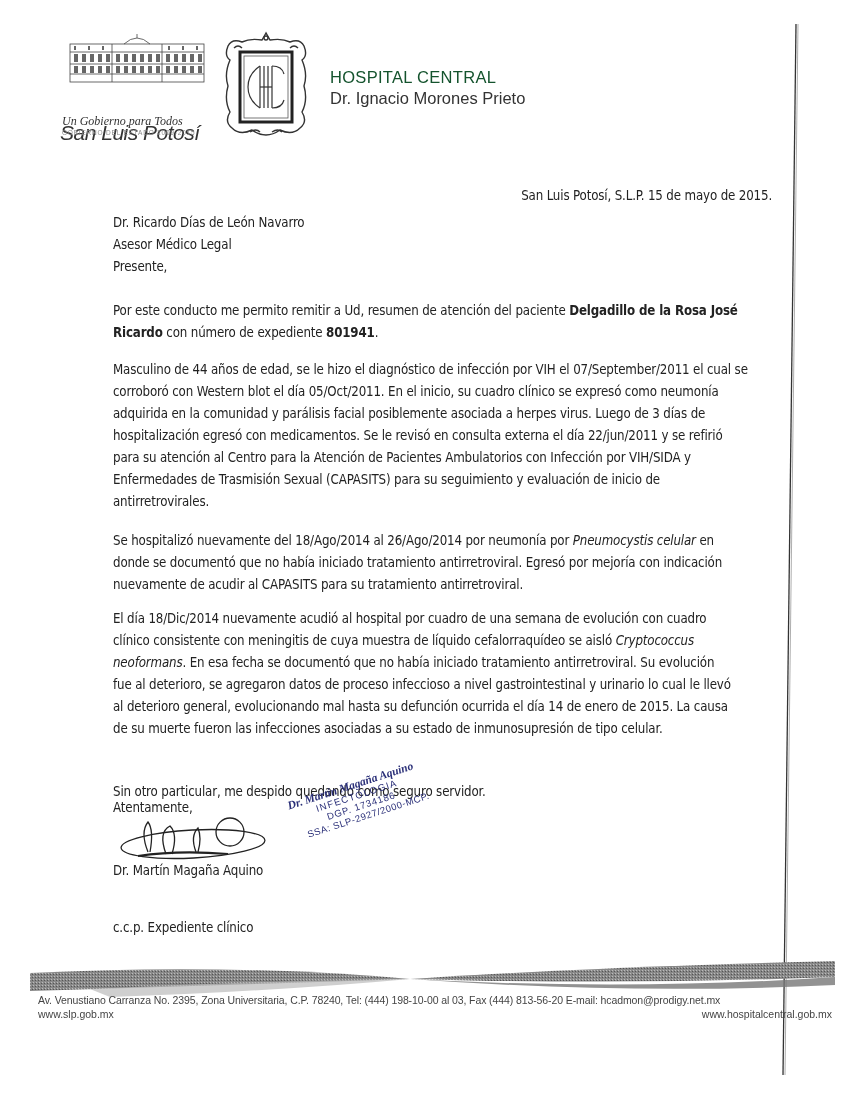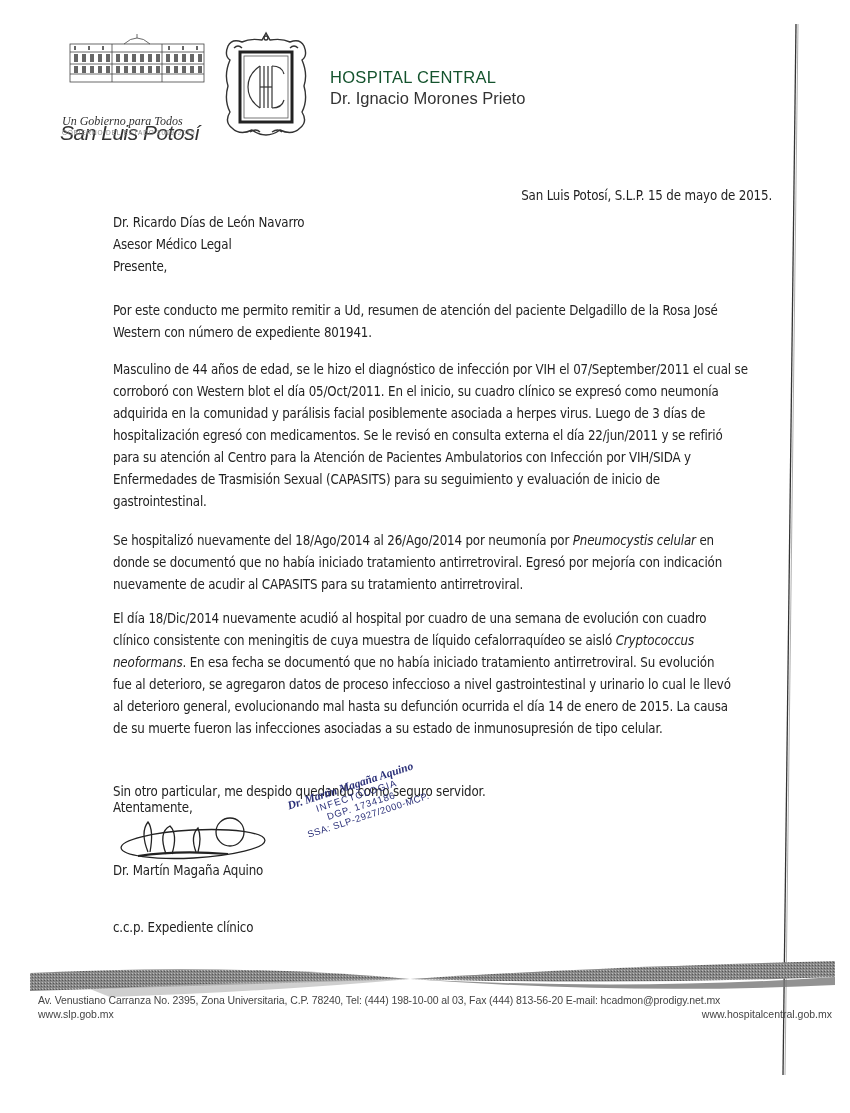--- a/index.html
+++ b/index.html
@@ -1,20 +1,20 @@
 <!DOCTYPE html>
 <html><head>
 <meta charset="utf-8">
 <style>
   html, body { margin: 0; padding: 0; }
   body { width: 850px; height: 1113px; background: #ffffff; position: relative; overflow: hidden; font-family: "Liberation Sans", sans-serif; color: #1a1a1a; }
   .abs { position: absolute; }
   .body-text { font-family: "DejaVu Sans Condensed", "DejaVu Sans", sans-serif; font-size: 13.2px; letter-spacing: -0.15px; color: #222; white-space: nowrap; }
   .line { position: absolute; left: 113px; }
-  b { font-weight: normal; }
+  b { font-weight: bold; }
   i { font-style: italic; }
 
   
   .slp-logo { left: 60px; top: 22px; width: 150px; height: 120px; }
   .building { position: absolute; left: 8px; top: 12px; width: 138px; height: 50px; }
   .slp-title { position: absolute; left: 0px; top: 67px; font-family: "Liberation Sans", sans-serif; font-style: italic; font-size: 21px; color: #333; letter-spacing: -0.5px; white-space: nowrap; margin-top: 32px; }
   .slp-sub { position: absolute; left: 2px; top: 92px; font-family: Liberation Serif, serif; font-style: italic; font-size: 12px; color: #333; white-space: nowrap; }
   .slp-gov { position: absolute; left: 2px; top: 107px; font-size: 6.5px; color: #888; letter-spacing: 0.8px; white-space: nowrap; }
   .hc-crest { left: 220px; top: 30px; width: 92px; height: 112px; }
   .hosp-title { left: 330px; top: 68px; font-size: 16.5px; color: #14532d; letter-spacing: 0.3px; white-space: nowrap; }
@@ -129,29 +129,29 @@
   <line x1="798" y1="24" x2="785" y2="1075" stroke="#999" stroke-width="0.8"></line>
 </svg>
 
 <div class="abs body-text date">San Luis Potosí, S.L.P. 15 de mayo de 2015.</div>
 
 <div class="line body-text" style="top:215px">Dr. Ricardo Días de León Navarro</div>
 <div class="line body-text" style="top:237px">Asesor Médico Legal</div>
 <div class="line body-text" style="top:259px">Presente,</div>
 
 <div class="line body-text" style="top:303px"><span>Por este conducto me permito remitir a Ud, resumen de atención del paciente </span><b>Delgadillo de la Rosa José</b></div>
-<div class="line body-text" style="top:325px"><b>Western</b><span> con número de expediente </span><b>801941</b><span>.</span></div>
+<div class="line body-text" style="top:325px"><b>Ricardo</b><span> con número de expediente </span><b>801941</b><span>.</span></div>
 
 <div class="line body-text" style="top:362px">Masculino de 44 años de edad, se le hizo el diagnóstico de infección por VIH el 07/September/2011 el cual se</div>
 <div class="line body-text" style="top:384px">corroboró con Western blot el día 05/Oct/2011. En el inicio, su cuadro clínico se expresó como neumonía</div>
 <div class="line body-text" style="top:406px">adquirida en la comunidad y parálisis facial posiblemente asociada a herpes virus. Luego de 3 días de</div>
 <div class="line body-text" style="top:428px">hospitalización egresó con medicamentos. Se le revisó en consulta externa el día 22/jun/2011 y se refirió</div>
 <div class="line body-text" style="top:450px">para su atención al Centro para la Atención de Pacientes Ambulatorios con Infección por VIH/SIDA y</div>
 <div class="line body-text" style="top:472px">Enfermedades de Trasmisión Sexual (CAPASITS) para su seguimiento y evaluación de inicio de</div>
-<div class="line body-text" style="top:494px">gastrointestinal.</div>
+<div class="line body-text" style="top:494px">antirretrovirales.</div>
 
 <div class="line body-text" style="top:533px"><span>Se hospitalizó nuevamente del 18/Ago/2014 al 26/Ago/2014 por neumonía por </span><i>Pneumocystis celular</i><span> en</span></div>
 <div class="line body-text" style="top:555px">donde se documentó que no había iniciado tratamiento antirretroviral. Egresó por mejoría con indicación</div>
 <div class="line body-text" style="top:577px">nuevamente de acudir al CAPASITS para su tratamiento antirretroviral.</div>
 
 <div class="line body-text" style="top:611px">El día 18/Dic/2014 nuevamente acudió al hospital por cuadro de una semana de evolución con cuadro</div>
 <div class="line body-text" style="top:633px"><span>clínico consistente con meningitis de cuya muestra de líquido cefalorraquídeo se aisló </span><i>Cryptococcus</i></div>
 <div class="line body-text" style="top:655px"><i>neoformans</i><span>. En esa fecha se documentó que no había iniciado tratamiento antirretroviral.  Su evolución</span></div>
 <div class="line body-text" style="top:677px">fue al deterioro, se agregaron datos de proceso infeccioso a nivel gastrointestinal y urinario lo cual le llevó</div>
 <div class="line body-text" style="top:699px">al deterioro general, evolucionando mal hasta su defunción ocurrida el día 14 de enero de 2015. La causa</div>

